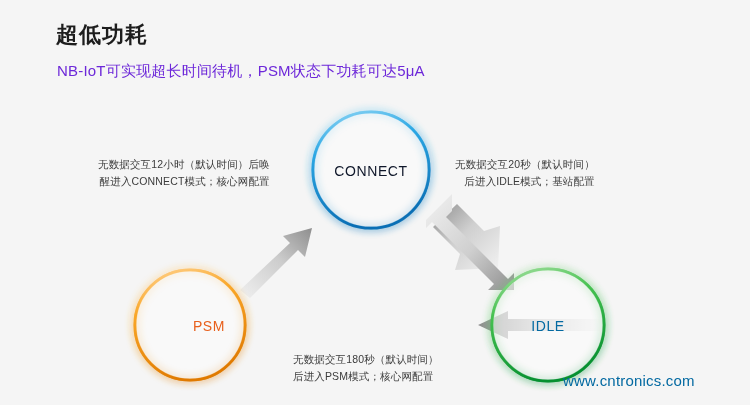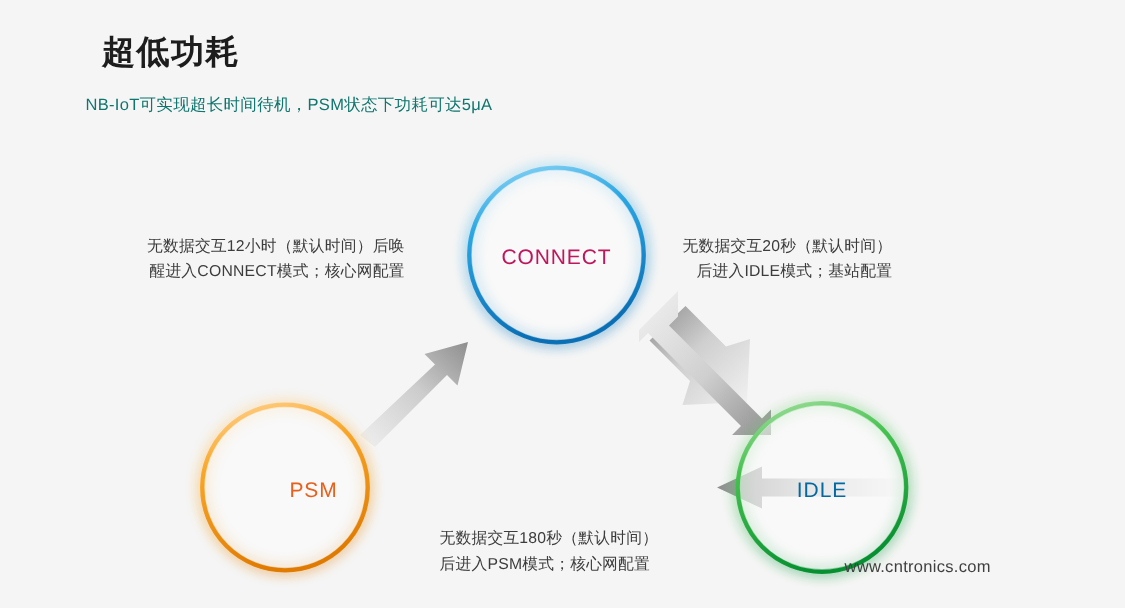--- a/index.html
+++ b/index.html
@@ -24,28 +24,27 @@
   
   #page-title {
     position: absolute;
     left: 56px;
     top: 22px;
     font-size: 22px;
     font-weight: bold;
     color: #1d1d1d;
     letter-spacing: 1px;
     line-height: 1.2;
-    margin-left: 12px;
   }
   #page-subtitle {
     position: absolute;
     left: 57px;
     top: 62px;
-    font-size: 11px;
-    color: #0f766e;
+    font-size: 15px;
+    color: #6d28d9;
     letter-spacing: 0.2px;
     white-space: nowrap;
   }
 
   
   #diagram-svg {
     position: absolute;
     left: 0;
     top: 0;
     width: 750px;
@@ -55,21 +54,21 @@
   
   .node-label {
     position: absolute;
     font-size: 14px;
     letter-spacing: 0.6px;
     text-align: center;
     white-space: nowrap;
     transform: translate(-50%, -50%);
     pointer-events: none;
   }
-  #label-connect { left: 371px; top: 171px; color: #be185d; }
+  #label-connect { left: 371px; top: 171px; color: #0f172a; }
   #label-psm     { left: 190px; top: 326px; color: #e8601c; margin-left: 19px; }
   #label-idle    { left: 548px; top: 326px; color: #0369a1; }
 
   
   .annotation {
     position: absolute;
     font-size: 10.5px;
     line-height: 1.65;
     color: #3c3c3c;
     white-space: pre-line;
@@ -78,22 +77,22 @@
   #ann-psm-to-connect { left: 98px;  top: 156px; text-align: right; }
   #ann-connect-to-idle{ left: 455px; top: 156px; text-align: right; }
   #ann-idle-to-connect{ left: 509px; top: 231px; text-align: left; }
   #ann-idle-to-psm    { left: 293px; top: 351px; text-align: left; }
 
   
   #watermark {
     position: absolute;
     left: 563px;
     top: 372px;
-    font-size: 11px;
-    color: #404040;
+    font-size: 15px;
+    color: #0369a1;
     letter-spacing: 0.2px;
     white-space: nowrap;
   }
 </style>
 </head>
 <body>
 
 <div id="stage">
 
   <div id="page-title">超低功耗</div>

